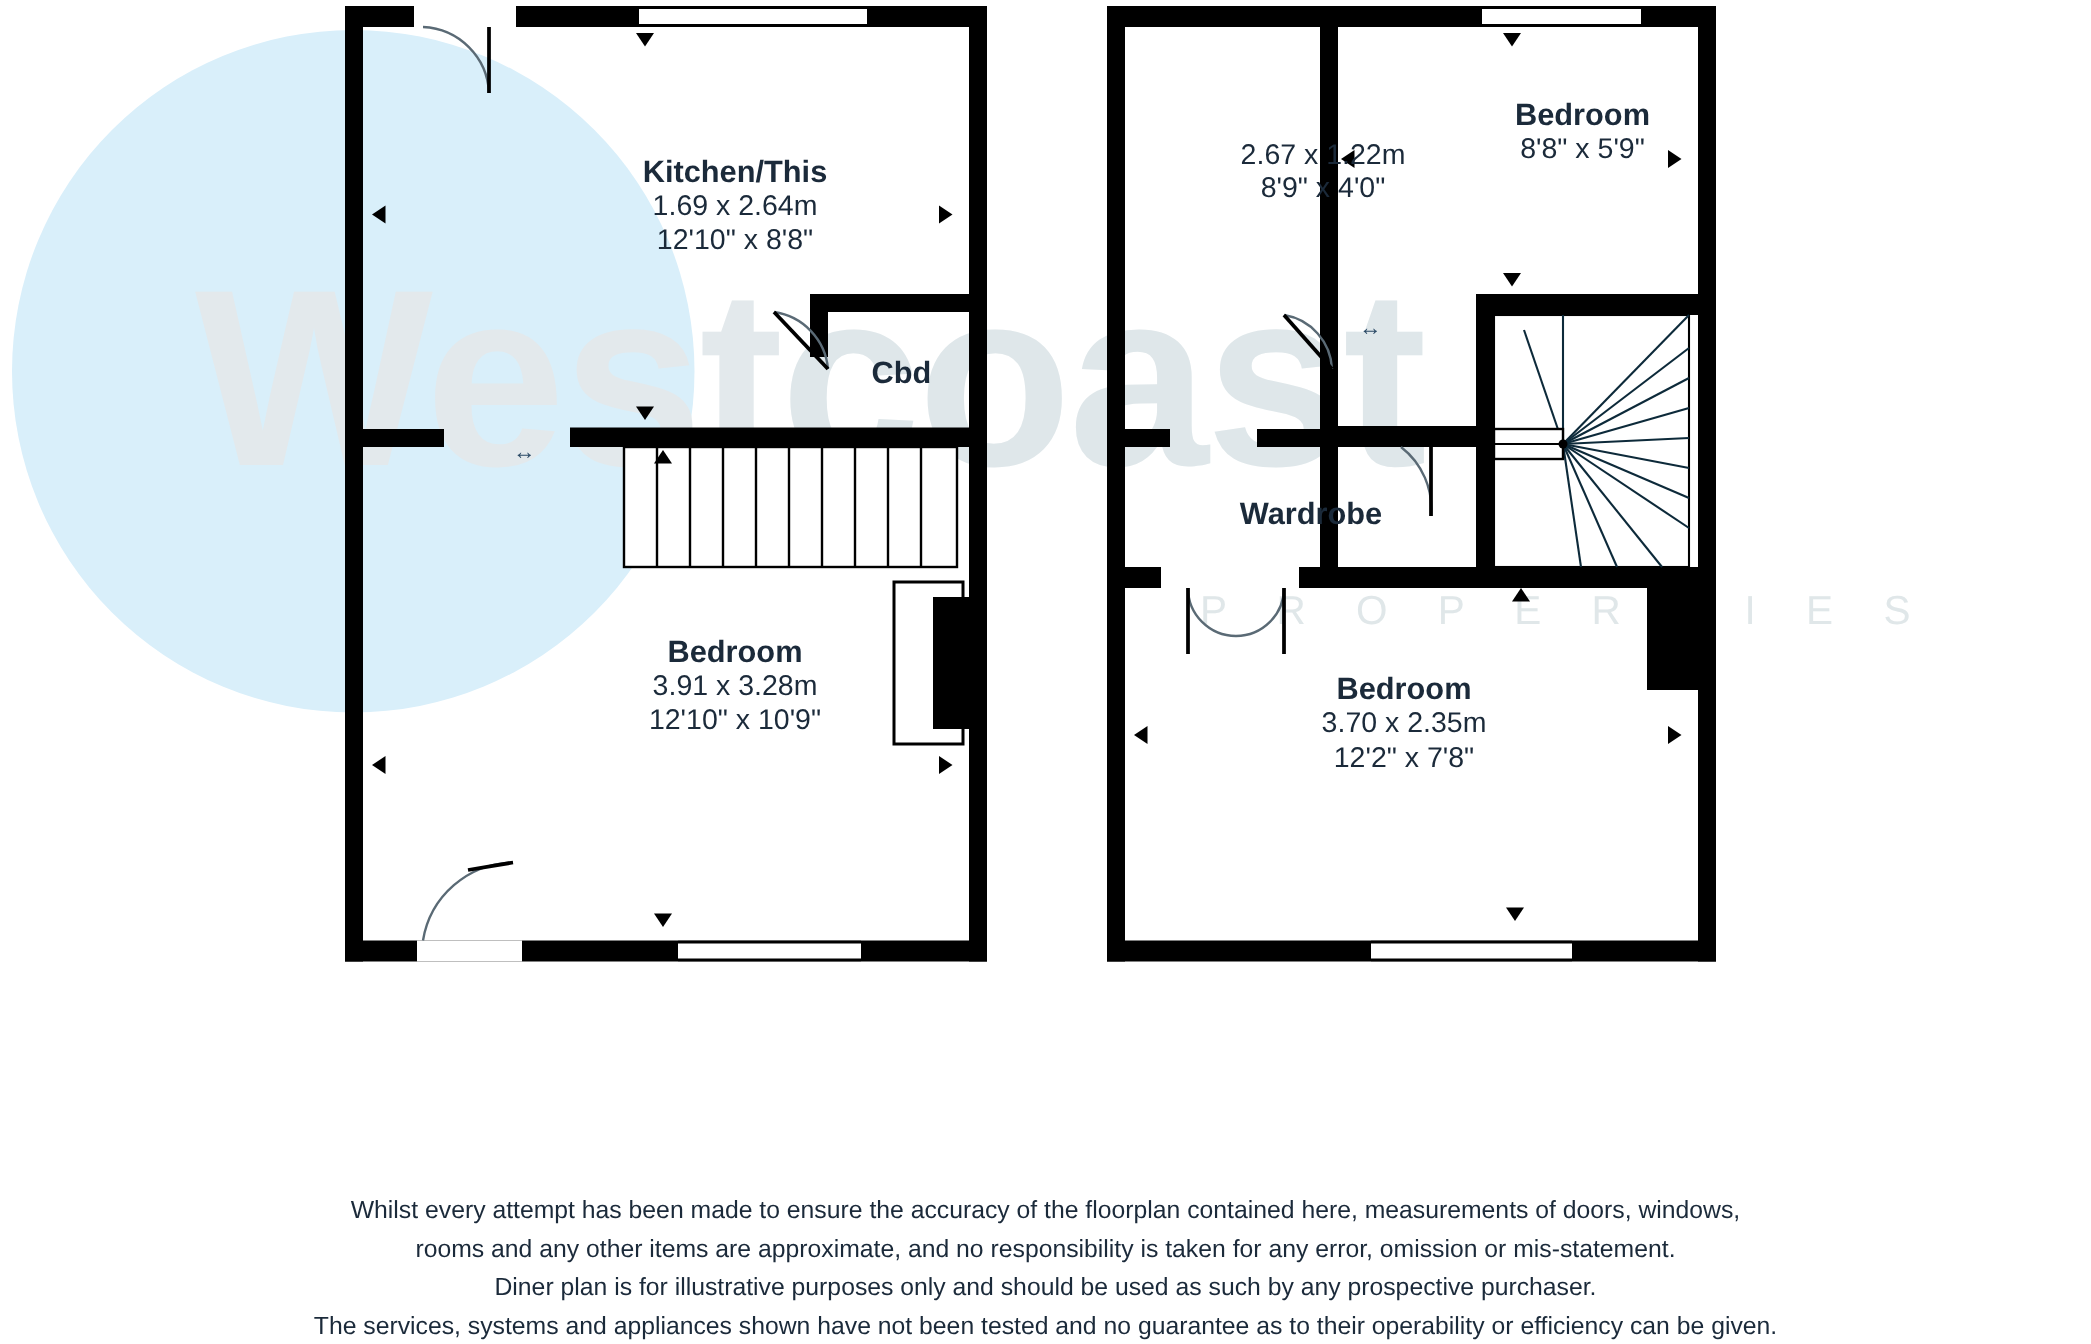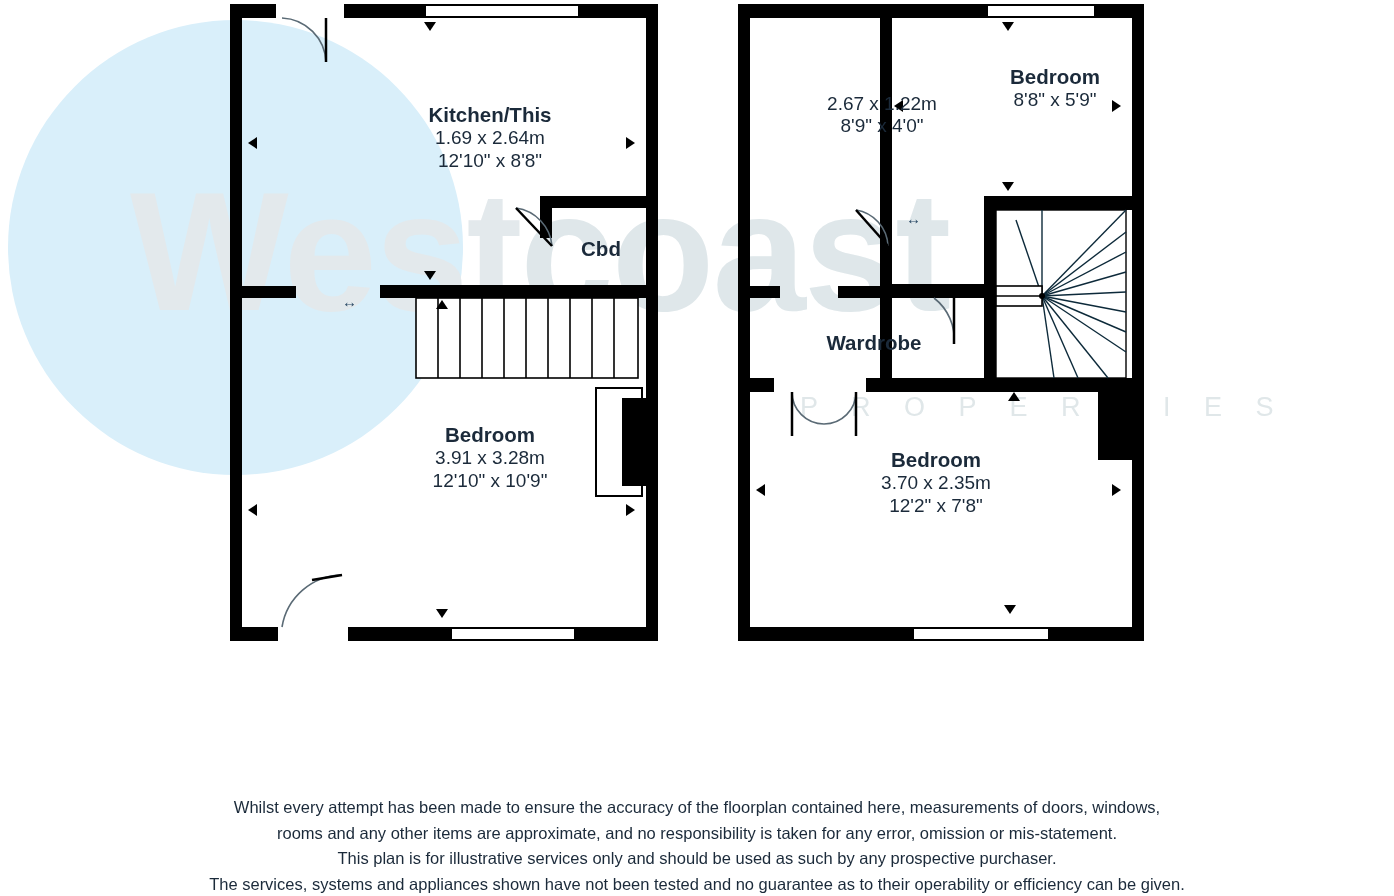--- a/index.html
+++ b/index.html
@@ -316,15 +316,15 @@
   <div class="label" style="left:48px; top:448px; width:300px;">
     <span class="rname">Bedroom</span>
     <span class="rdim">3.70 x 2.35m</span>
     <span class="rdim">12'2" x 7'8"</span>
   </div>
 </div>
 
 <div id="disclaimer">
   <div>Whilst every attempt has been made to ensure the accuracy of the floorplan contained here, measurements of doors, windows,</div>
   <div>rooms and any other items are approximate, and no responsibility is taken for any error, omission or mis-statement.</div>
-  <div>This plan is for illustrative services only and should be used as such by any prospective purchaser.</div>
+  <div>Diner plan is for illustrative purposes only and should be used as such by any prospective purchaser.</div>
   <div>The services, systems and appliances shown have not been tested and no guarantee as to their operability or efficiency can be given.</div>
 </div>
 
 </body></html>

